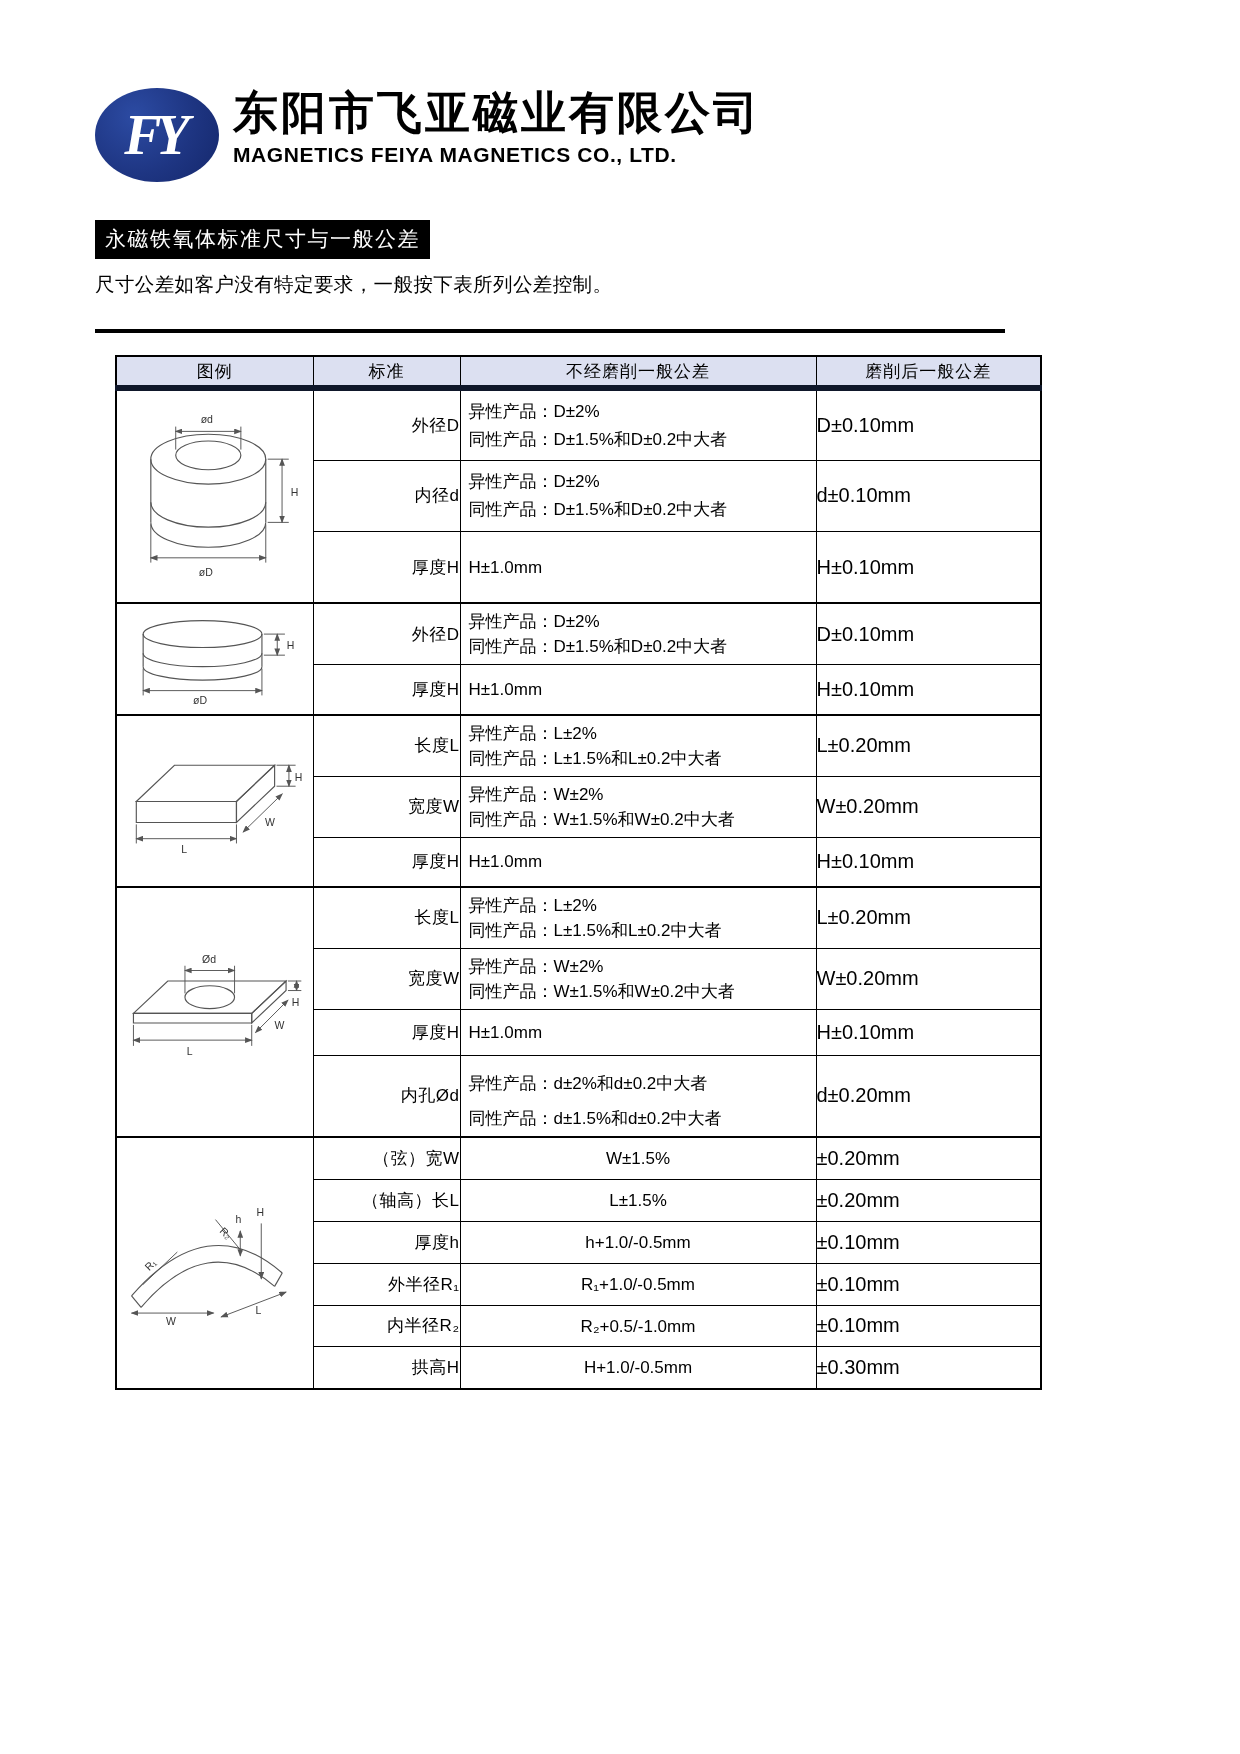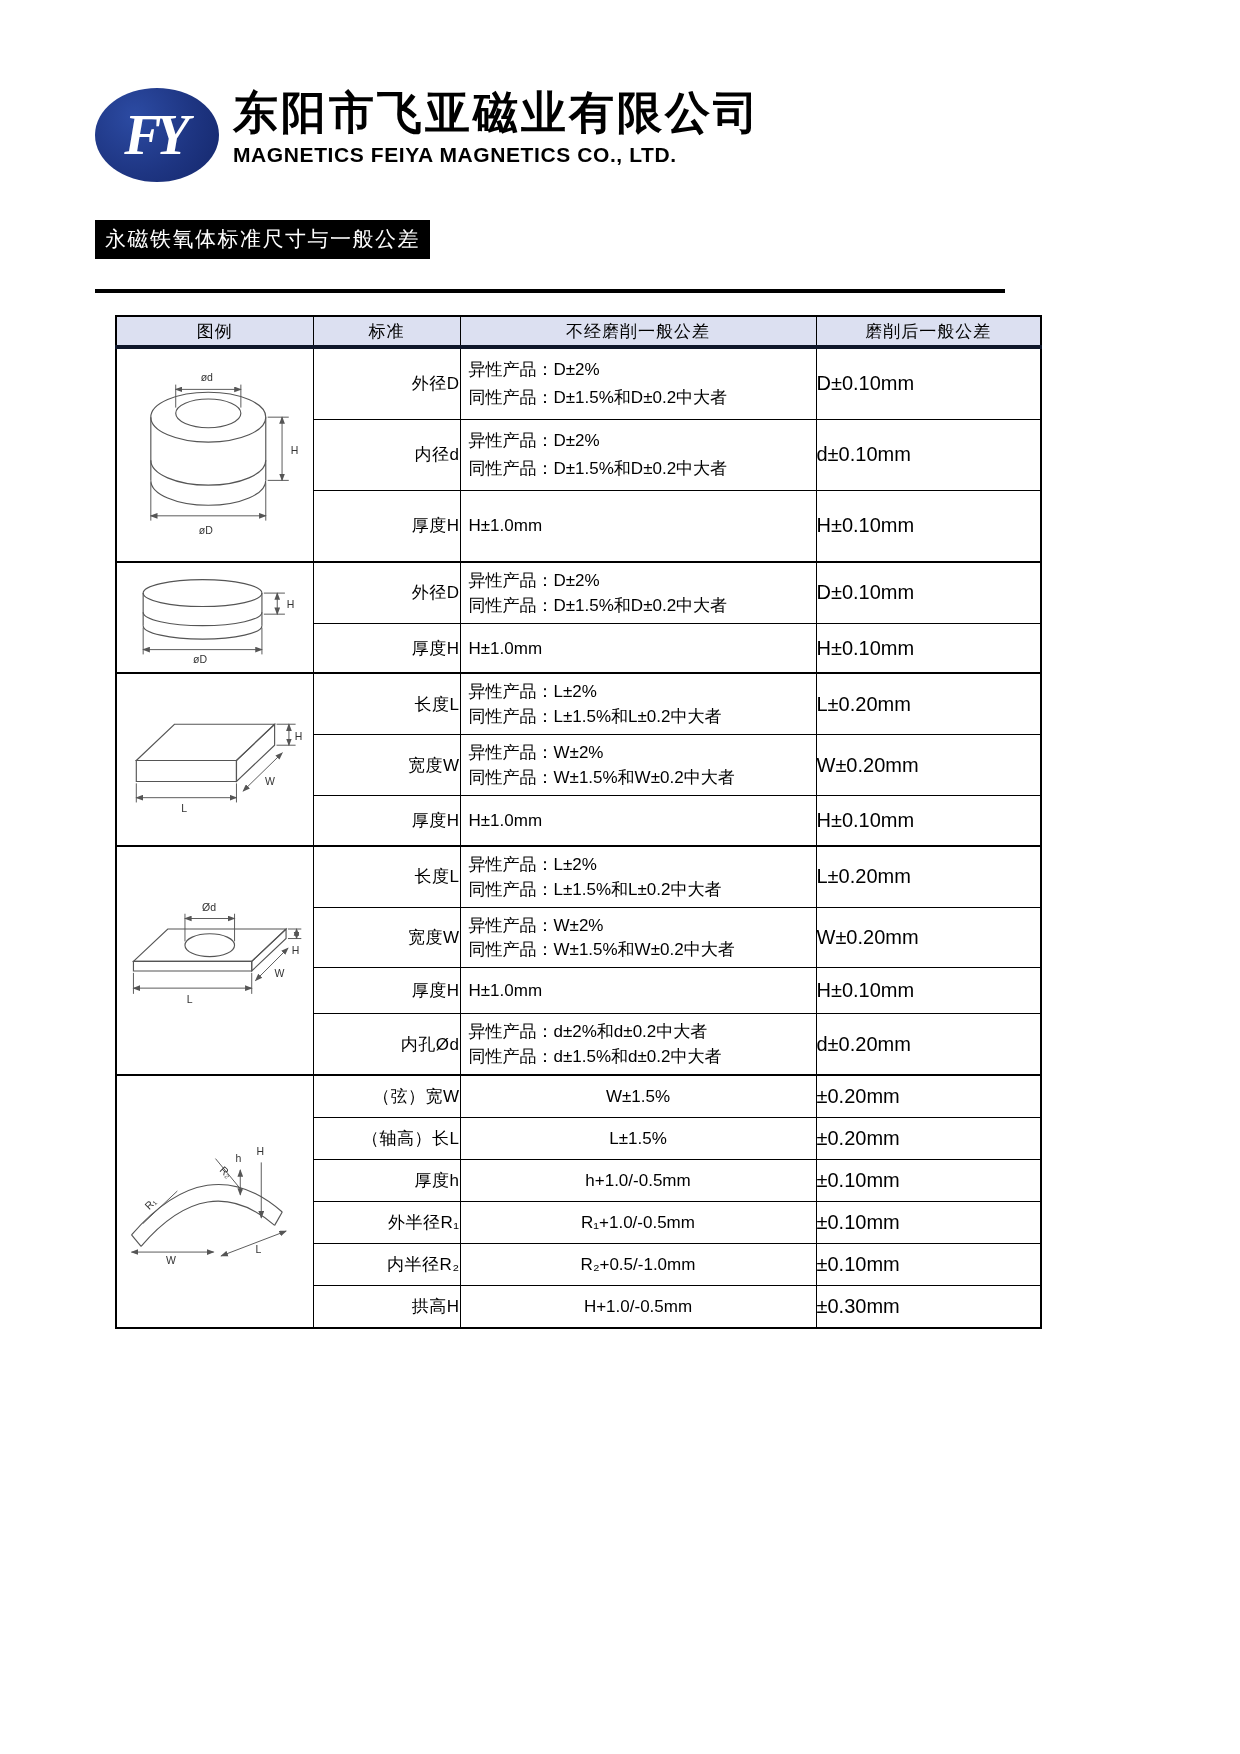--- a/index.html
+++ b/index.html
@@ -35,21 +35,21 @@
     border-collapse:collapse;table-layout:fixed;width:925px;
     margin:22px 0 0 20px;border:2px solid #000;
   }
   .tol-table col.c1{width:197px}
   .tol-table col.c2{width:147px}
   .tol-table col.c3{width:356px}
   .tol-table col.c4{width:225px}
   .tol-table th,.tol-table td{border:1px solid #000;padding:0;vertical-align:middle;}
   .tol-table th{
     background:#dce0f1;font-weight:normal;font-size:17px;height:28px;letter-spacing:1px;
-    border-bottom:4px solid #0f172a;
+    border-bottom:6px solid #0f172a;
   }
   tr.group-start td{border-top:2px solid #000;}
   td.std{text-align:right;font-size:17px;letter-spacing:0.5px;}
   td.un{text-align:left;font-size:17px;padding:5px 6px 3px 8px;}
   td.un .tl{margin:5px 0;line-height:1.35;}
   td.gr{text-align:left;font-size:20px;}
   tr.centered td.un{text-align:center;padding-left:6px;}
   td.diagram-cell{text-align:center;}
   td.diagram-cell svg{display:inline-block;vertical-align:middle;}
   .dg{stroke:#555;stroke-width:1.2;fill:none;}
@@ -71,20 +71,21 @@
       <div class="company-cn">东阳市飞亚磁业有限公司</div>
       <div class="company-en">MAGNETICS FEIYA MAGNETICS CO., LTD.</div>
     </div>
   </div>
 
   
   <div class="badge">永磁铁氧体标准尺寸与一般公差</div>
 
   
   <div class="intro">
+    <div>尺寸公差如客户没有特定要求，一般按下表所列公差控制。</div>
   </div>
 
   <div class="rule"></div>
 
   
   <table class="tol-table">
     <colgroup>
         <col class="c1">
         <col class="c2">
         <col class="c3">
@@ -293,21 +294,21 @@
       <tr style="height:46px">
         <td class="std">厚度H</td>
         <td class="un">
           <div class="tl">H±1.0mm</div>
         </td>
         <td class="gr">H±0.10mm</td>
       </tr>
       <tr style="height:52px">
         <td class="std">内孔Ød</td>
         <td class="un">
-          <div class="tl" style="margin:2px 0">异性产品：d±2%和d±0.2中大者</div>
+          <div class="tl" style="margin:12px 0">异性产品：d±2%和d±0.2中大者</div>
           <div class="tl" style="margin:2px 0">同性产品：d±1.5%和d±0.2中大者</div>
         </td>
         <td class="gr">d±0.20mm</td>
       </tr>
 
       <tr class="group-start centered" style="height:37px">
         <td class="diagram-cell" rowspan="6">
           <svg width="186" height="132" viewBox="0 0 195 135">
             <defs>
               <marker id="ae5" markerWidth="8" markerHeight="8" refX="7" refY="3" orient="auto" markerUnits="userSpaceOnUse">

